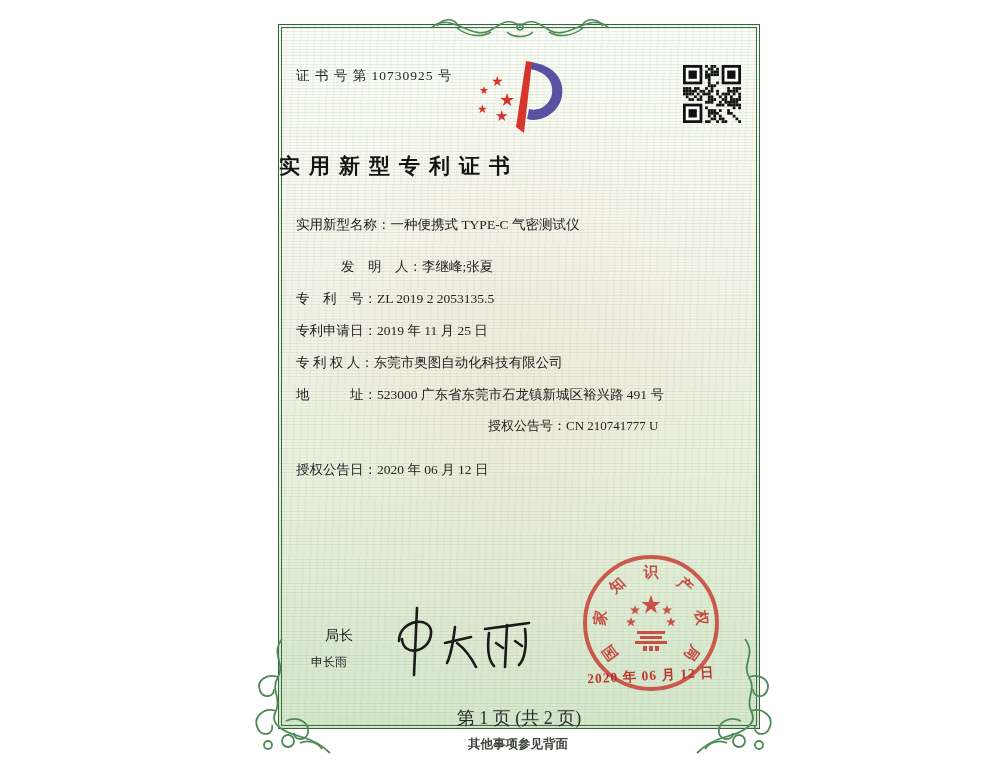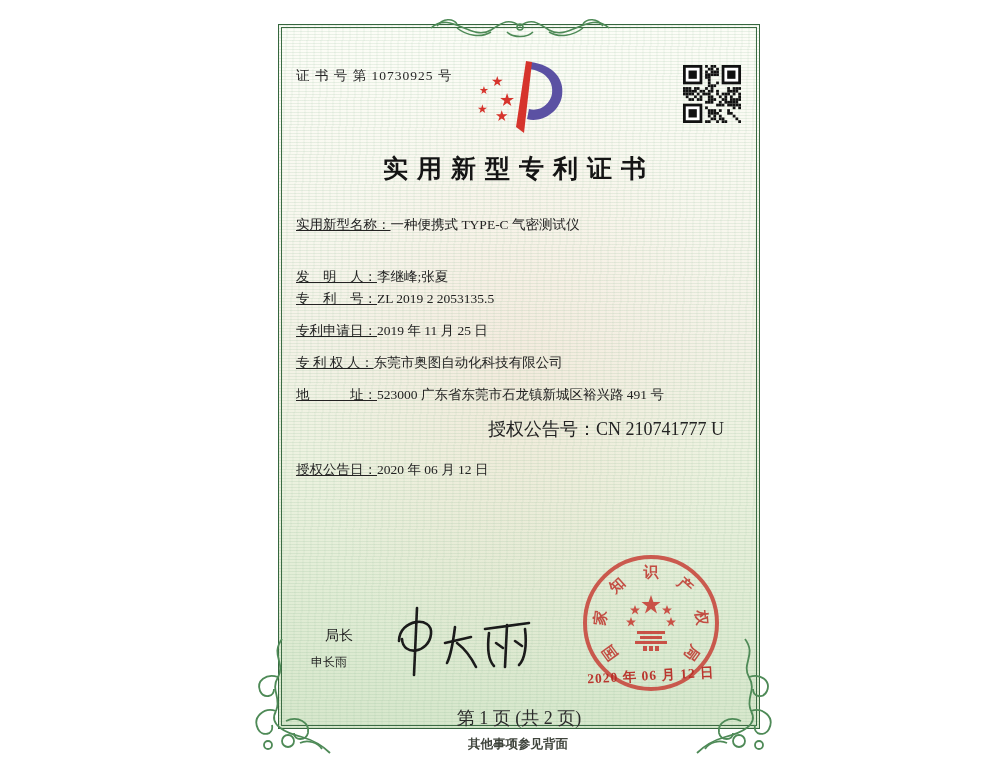--- a/index.html
+++ b/index.html
@@ -18,26 +18,26 @@
       linear-gradient(180deg,#fcfdf7 0%,#f8f7ee 28%,#f4f2e7 45%,#edf2e0 62%,#e2edd6 80%,#d7e7cc 100%);
   }
   .frame::before{
     content:"";position:absolute;inset:2px;border:1px solid #3a6b43;pointer-events:none;
   }
   .cert-number{position:absolute;left:17px;top:42px;font-size:13.5px;letter-spacing:1px;color:#262626;}
   .logo{position:absolute;left:192px;top:34px;width:96px;height:82px;}
   .logo .star{position:absolute;color:#d6342c;line-height:1;}
   .qr{position:absolute;left:404px;top:40px;width:58px;height:58px;}
   .title{
-    position:absolute;left:0;top:127px;width:100%;text-align:center;
-    font-size:25px;font-weight:bold;letter-spacing:9px;color:#141414;
+    position:absolute;left:0;top:127px;width:100%;text-align:left;
+    font-size:21px;font-weight:bold;letter-spacing:9px;color:#141414;
   }
   .field{position:absolute;left:17px;font-size:13.5px;white-space:nowrap;color:#232323;}
-  .field .lbl{display:inline-block;text-decoration:underline;}
-  .grant-no{position:absolute;left:209px;top:392px;font-size:18px;white-space:nowrap;color:#232323;}
+  .field .lbl{display:inline-block;}
+  .grant-no{position:absolute;left:209px;top:392px;font-size:13px;white-space:nowrap;color:#232323;}
   .paras{position:absolute;left:16px;top:420px;width:452px;font-size:13px;line-height:21px;color:#2e2e2e;text-align:justify;}
   .paras p{margin:0;text-indent:2em;}
   .signer-title{position:absolute;left:46px;top:602px;font-size:14px;color:#232323;text-align:center;}
   .signer-name{position:absolute;left:32px;top:629px;font-size:12px;color:#232323;}
   .signature{position:absolute;left:98px;top:576px;width:160px;height:80px;}
   .seal{
     position:absolute;left:304px;top:530px;width:136px;height:136px;border-radius:50%;
     border:4px solid rgba(197,52,44,0.85);box-sizing:border-box;opacity:0.93;
   }
   .seal-ring{position:absolute;left:50%;top:50%;width:0;height:0;}
@@ -220,21 +220,21 @@
         <rect x="1" y="15" width="5" height="5" fill="#fff"></rect>
         <rect x="2" y="16" width="3" height="3"></rect>
       </g>
     </svg>
 
   <div class="title">实用新型专利证书</div>
 
   <div class="field" style="top:191px;">
     <span class="lbl">实用新型名称：</span><span>一种便携式 TYPE-C 气密测试仪</span>
   </div>
-  <div class="field" style="top:243px;">
+  <div class="field" style="top:233px;margin-left:45px;">
     <span class="lbl">发　明　人：</span><span>李继峰;张夏</span>
   </div>
   <div class="field" style="top:265px;">
     <span class="lbl">专　利　号：</span><span>ZL 2019 2 2053135.5</span>
   </div>
   <div class="field" style="top:297px;">
     <span class="lbl">专利申请日：</span><span>2019 年 11 月 25 日</span>
   </div>
   <div class="field" style="top:329px;">
     <span class="lbl">专 利 权 人：</span><span>东莞市奥图自动化科技有限公司</span>

